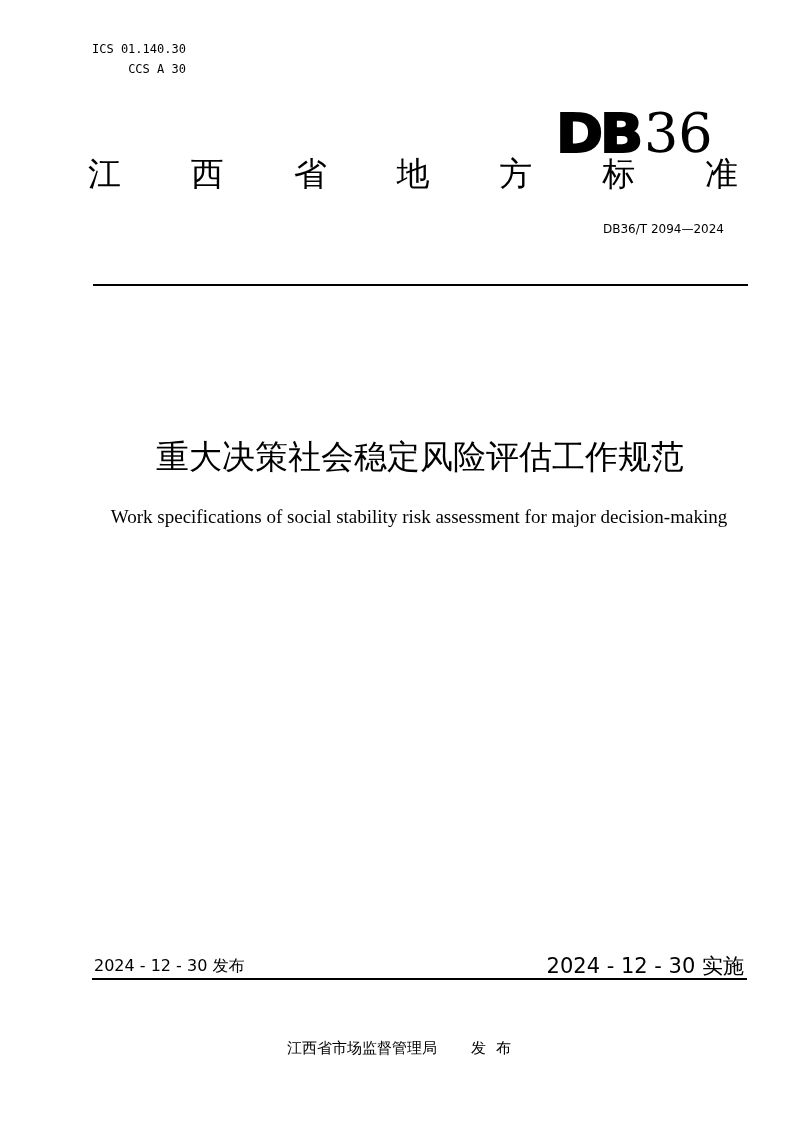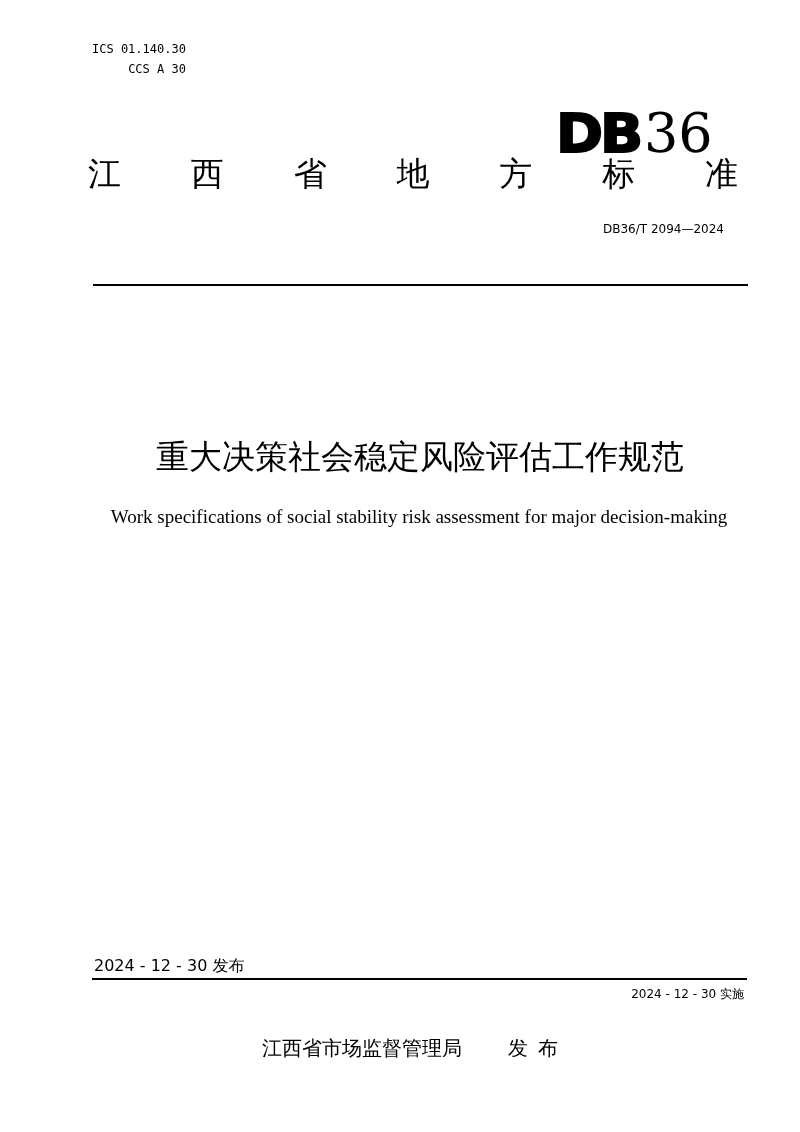--- a/index.html
+++ b/index.html
@@ -9,23 +9,23 @@
   .ics div { height: 20px; }
   .db-logo { left: 556px; top: 74px; height: 56px; display: flex; align-items: flex-end; margin-top: 29px; }
   .db-letters { font-family: "DejaVu Sans", sans-serif; font-weight: 900; font-size: 54px; line-height: 50px; letter-spacing: -3px; transform: scaleX(1.05); transform-origin: left bottom; -webkit-text-stroke: 2px #000; }
   .db-num { font-family: "DejaVu Serif", serif; font-weight: normal; font-size: 54px; line-height: 50px; margin-left: 8px; }
   .title-cn { left: 88px; top: 152px; width: 650px; display: flex; justify-content: space-between; font-size: 33px; line-height: 44px; }
   .std-no { right: 76px; top: 218px; font-family: "DejaVu Sans", sans-serif; font-size: 12px; line-height: 22px; }
   .rule-top { left: 93px; top: 284px; width: 655px; height: 0; border-top: 2px solid #000; }
   .doc-title { left: 0; top: 433px; width: 840px; text-align: center; font-size: 33px; line-height: 48px; letter-spacing: 0px; }
   .doc-title-en { left: 0; top: 504px; width: 838px; text-align: center; font-family: "Liberation Serif", serif; font-size: 19px; line-height: 26px; }
   .date-left { left: 94px; top: 955px; font-size: 16px; line-height: 22px; text-align: center; }
-  .date-right { right: 56px; top: 955px; font-size: 12px; line-height: 22px; margin-top: 28px; }
+  .date-right { right: 56px; top: 955px; font-size: 21px; line-height: 22px; }
   .rule-bottom { left: 92px; top: 978px; width: 655px; height: 0; border-top: 2px solid #000; }
-  .publisher { left: 262px; top: 1036px; font-size: 20px; line-height: 24px; display: flex; gap: 46px; }
+  .publisher { left: 287px; top: 1036px; font-size: 15px; line-height: 24px; display: flex; gap: 34px; }
   .publisher .act { letter-spacing: 10px; }
 </style>
 </head>
 <body>
 
 <div class="abs ics">
   <div>ICS 01.140.30</div>
   <div>CCS A 30</div>
 </div>
 

